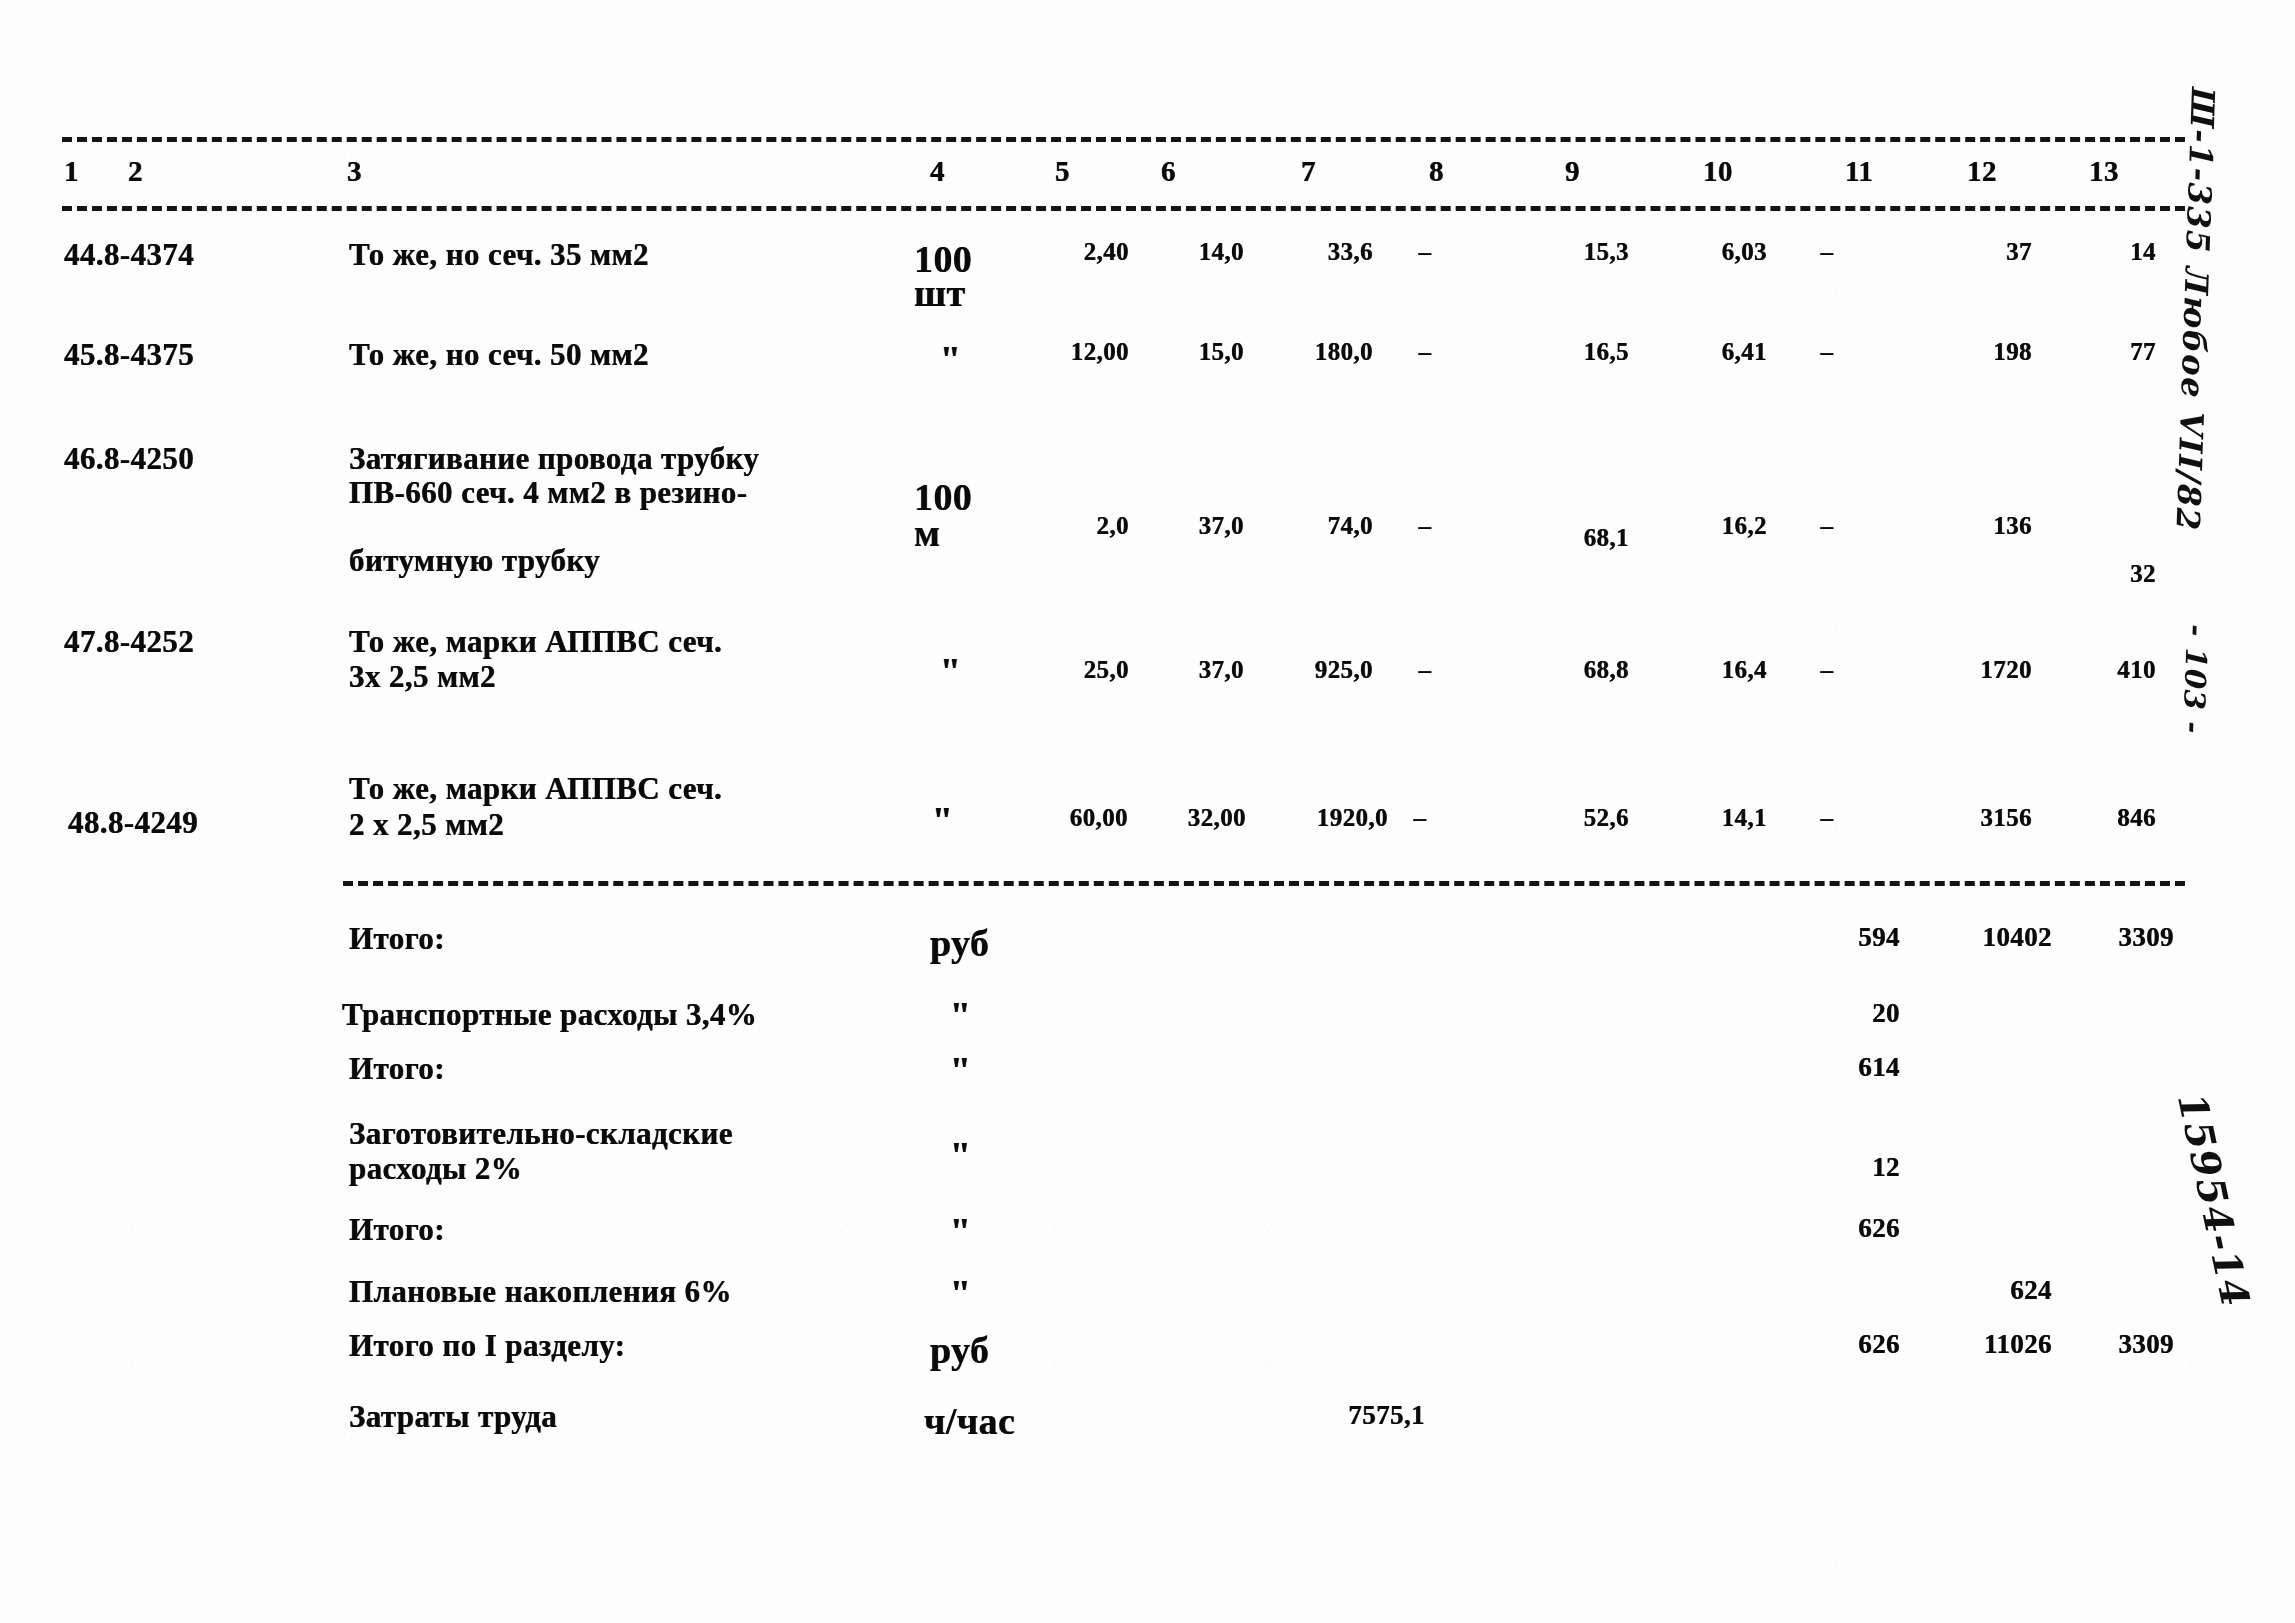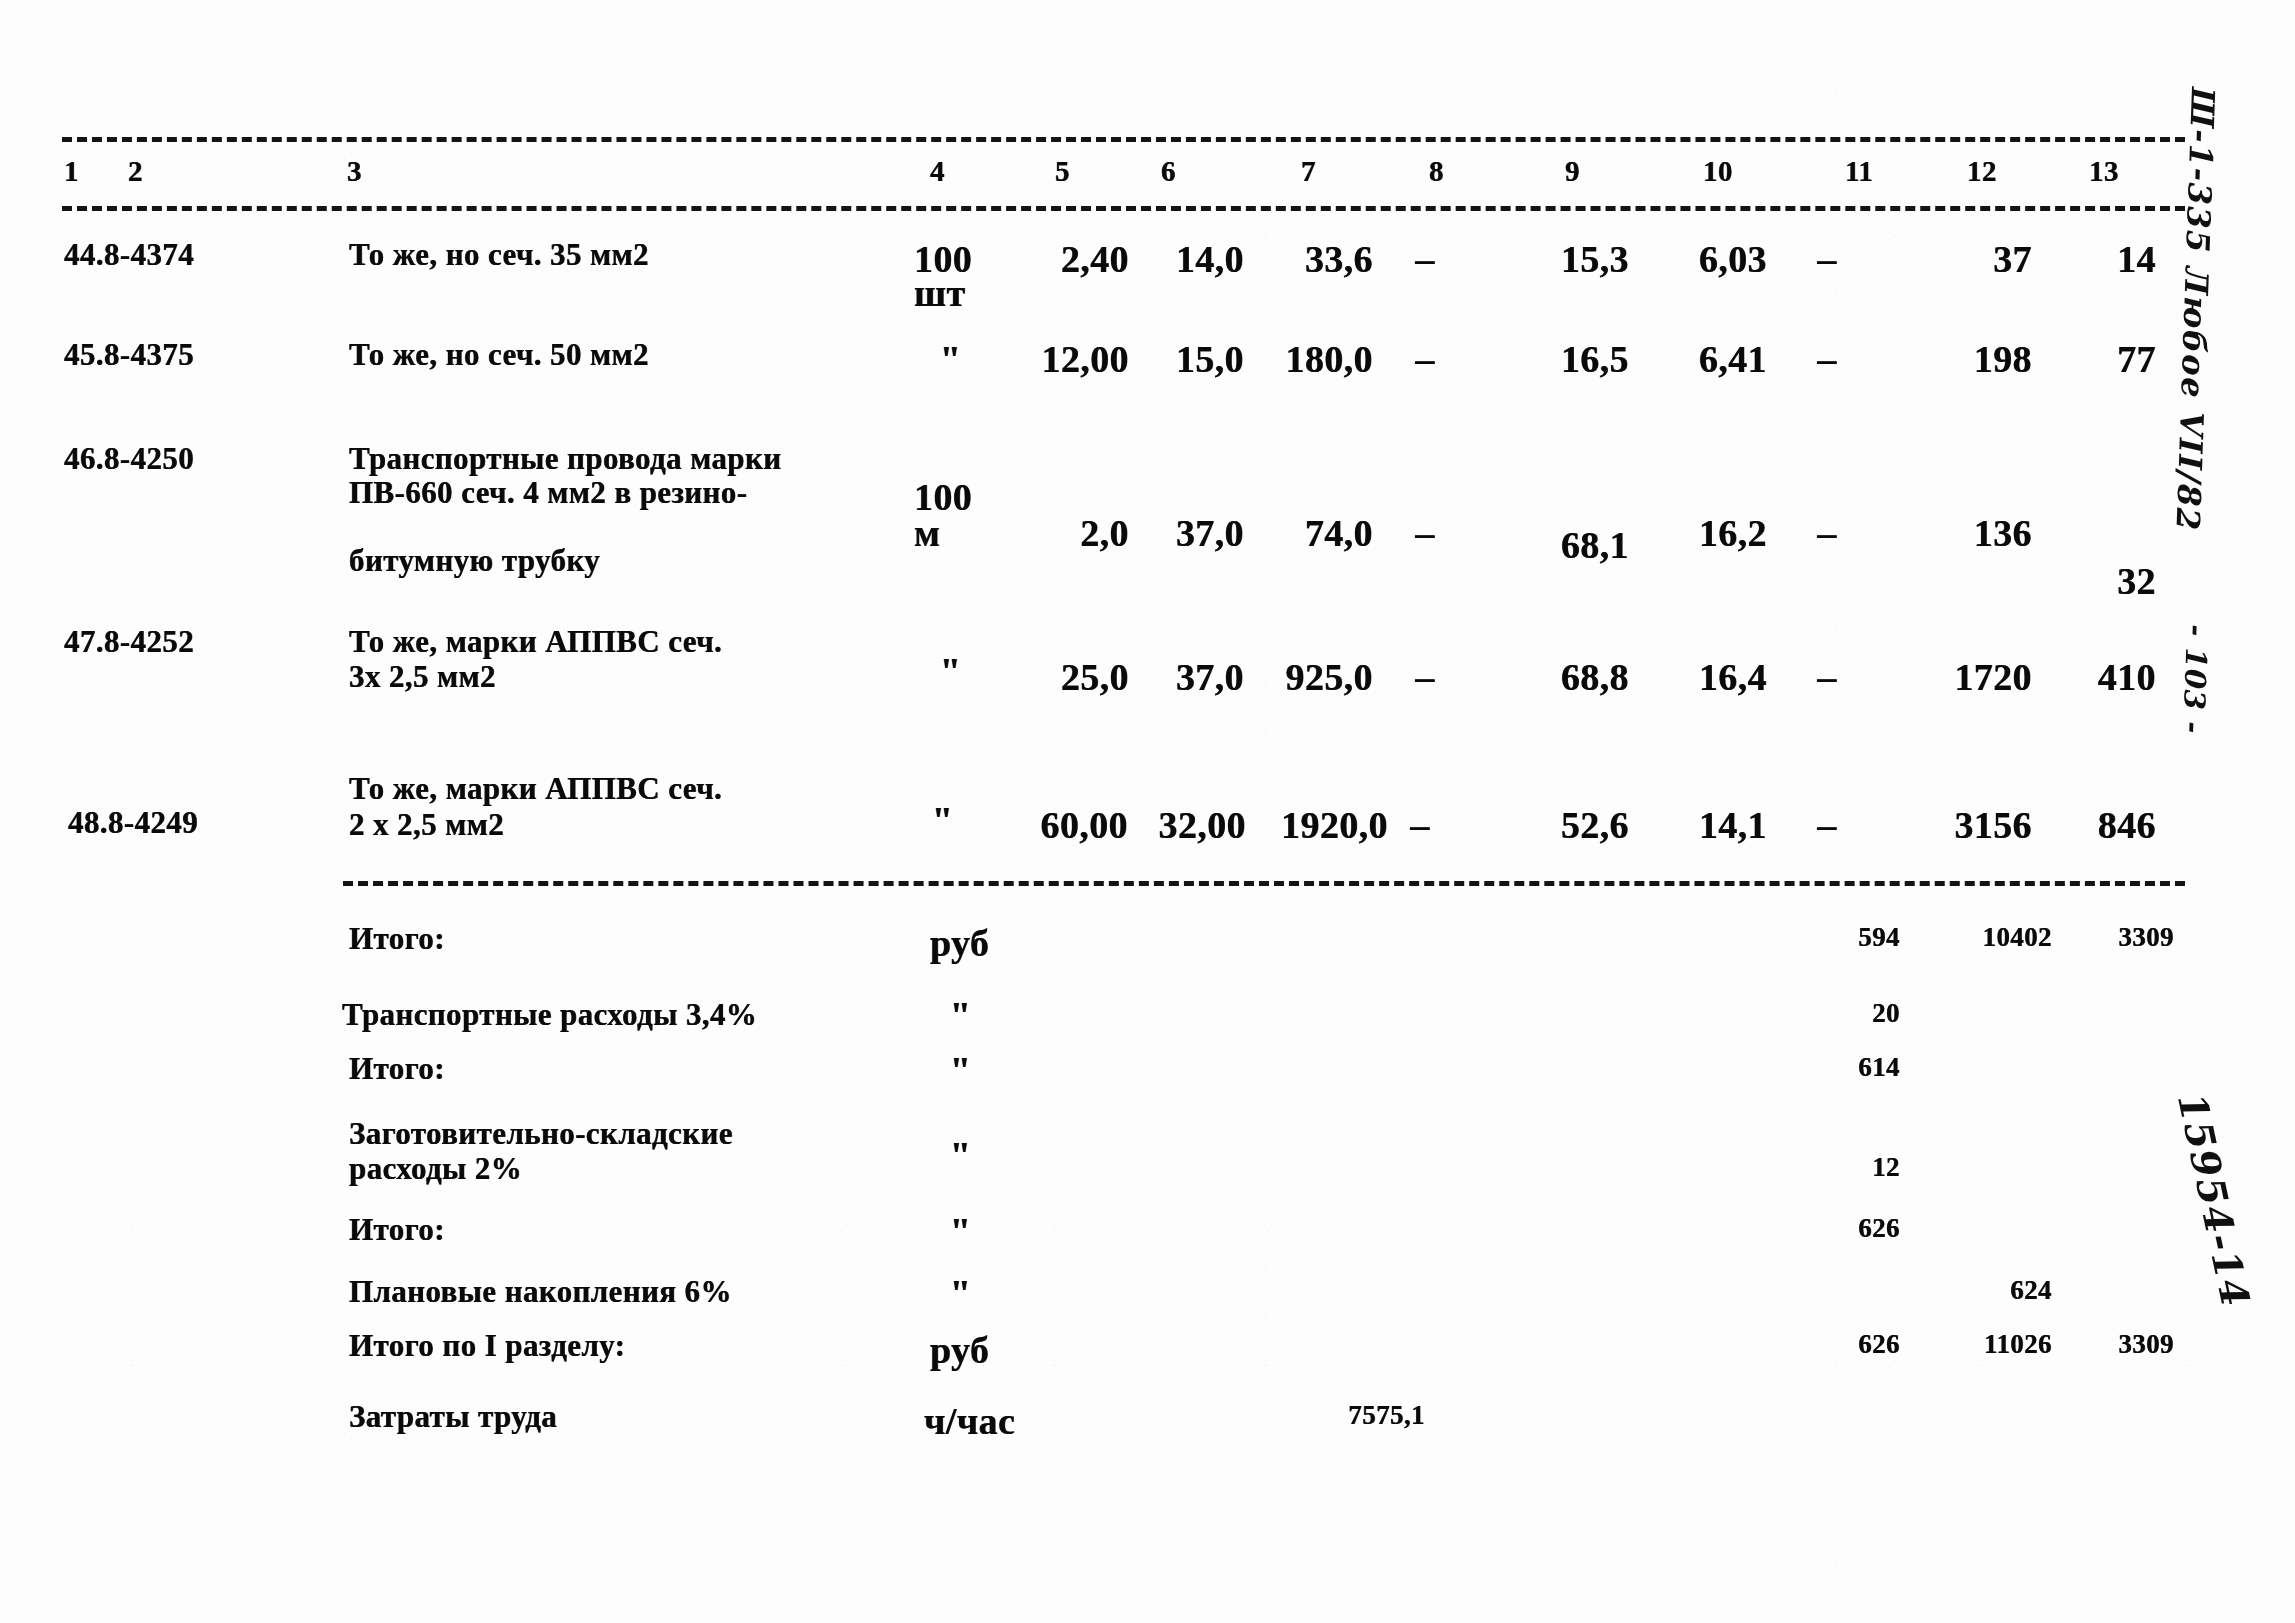--- a/index.html
+++ b/index.html
@@ -33,21 +33,21 @@
     letter-spacing: 0.4px;
     white-space: pre;
     line-height: 1.12;
     -webkit-font-smoothing: none;
     text-shadow: 0.4px 0 0 rgba(10,10,10,0.55), -0.4px 0 0 rgba(10,10,10,0.35), 0 0.4px 0 rgba(10,10,10,0.3);
   }
   .hdr { font-size: 29px; }
   .code { font-size: 31px; }
   .desc { font-size: 31px; }
   .unit { font-size: 38px; }
-  .num  { font-size: 38px; }
+  .num  { font-size: 25px; }
   .sumlabel { font-size: 31px; }
   .sumnum { font-size: 27px; font-family: Liberation Serif, serif; }
 
   .right { text-align: right; }
   .center { text-align: center; }
 
   
   .hand {
     position: absolute;
     font-family: "DejaVu Serif", serif;
@@ -137,21 +137,21 @@
   <div class="t num right" style="left:1131px; top:338px; width:113px;">15,0</div>
   <div class="t num right" style="left:1250px; top:338px; width:123px;">180,0</div>
   <div class="t num center" style="left:1392px; top:338px; width:66px;">–</div>
   <div class="t num right" style="left:1516px; top:338px; width:113px;">16,5</div>
   <div class="t num right" style="left:1650px; top:338px; width:117px;">6,41</div>
   <div class="t num center" style="left:1794px; top:338px; width:66px;">–</div>
   <div class="t num right" style="left:1915px; top:338px; width:117px;">198</div>
   <div class="t num right" style="left:2046px; top:338px; width:110px;">77</div>
 
   <div class="t code" style="left:64px;  top:442px;">46.8-4250</div>
-  <div class="t desc" style="left:349px; top:442px;">Транспортные провода марки</div>
+  <div class="t desc" style="left:349px; top:442px;">Затягивание провода трубку</div>
   <div class="t desc" style="left:349px; top:476px;">ПВ-660 сеч. 4 мм2 в резино-</div>
   <div class="t desc" style="left:349px; top:512px;margin-top:32px;">битумную трубку</div>
   <div class="t unit" style="left:914px; top:476px;">100</div>
   <div class="t unit" style="left:914px; top:512px;">м</div>
   <div class="t num right" style="left:1016px; top:512px; width:113px;">2,0</div>
   <div class="t num right" style="left:1131px; top:512px; width:113px;">37,0</div>
   <div class="t num right" style="left:1250px; top:512px; width:123px;">74,0</div>
   <div class="t num center" style="left:1392px; top:512px; width:66px;">–</div>
   <div class="t num right" style="left:1516px; top:512px; width:113px;margin-top:12px;">68,1</div>
   <div class="t num right" style="left:1650px; top:512px; width:117px;">16,2</div>

